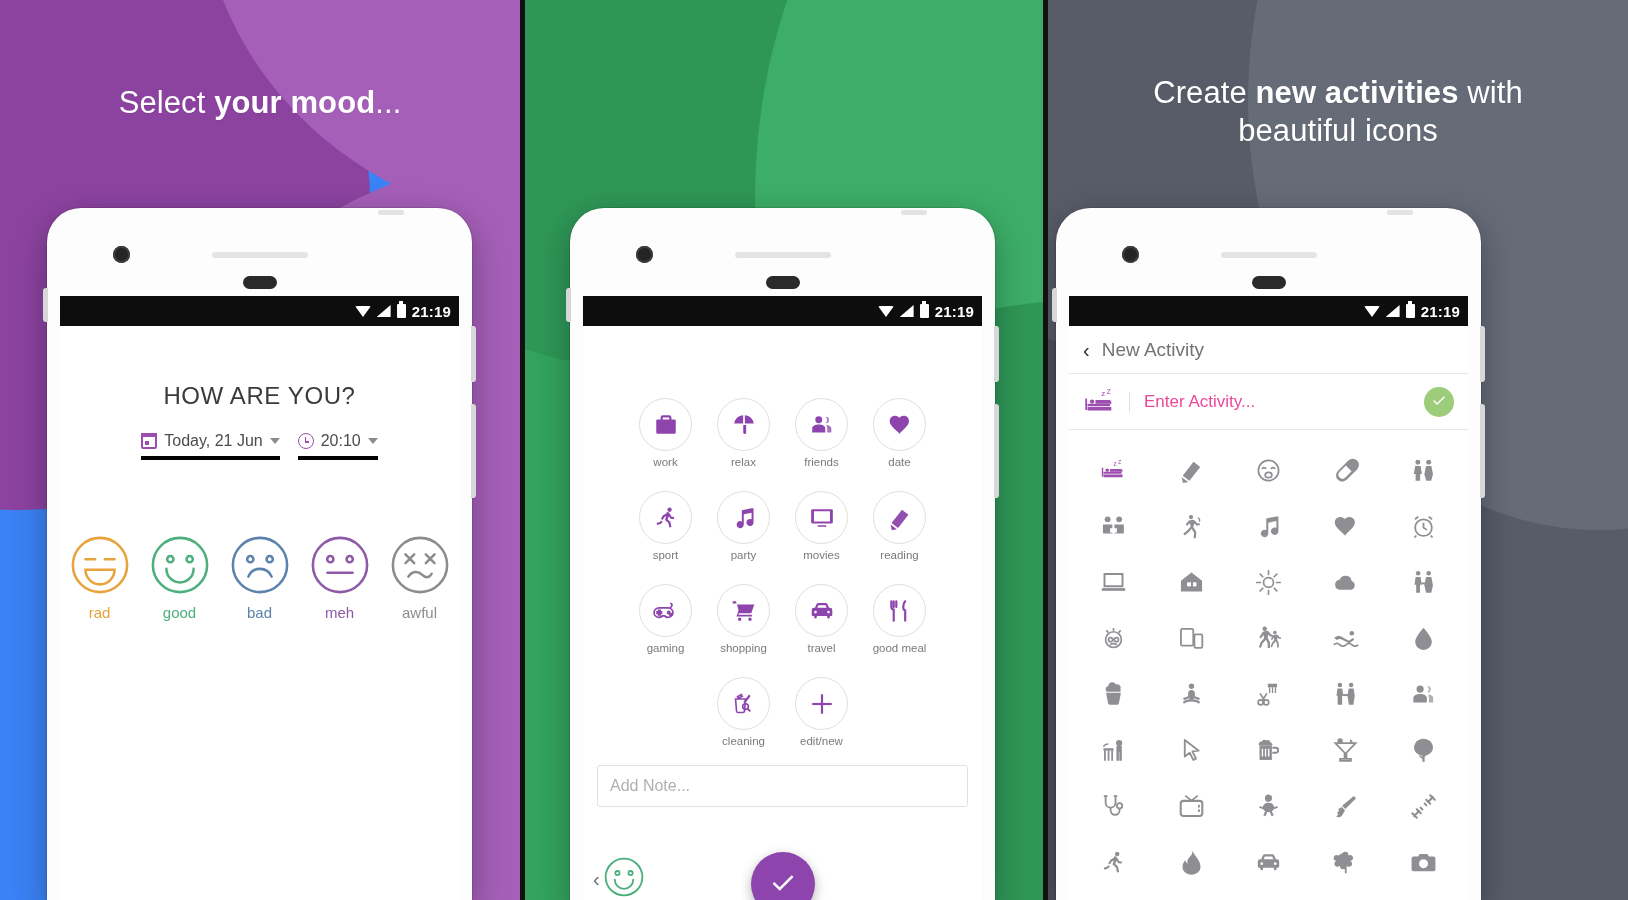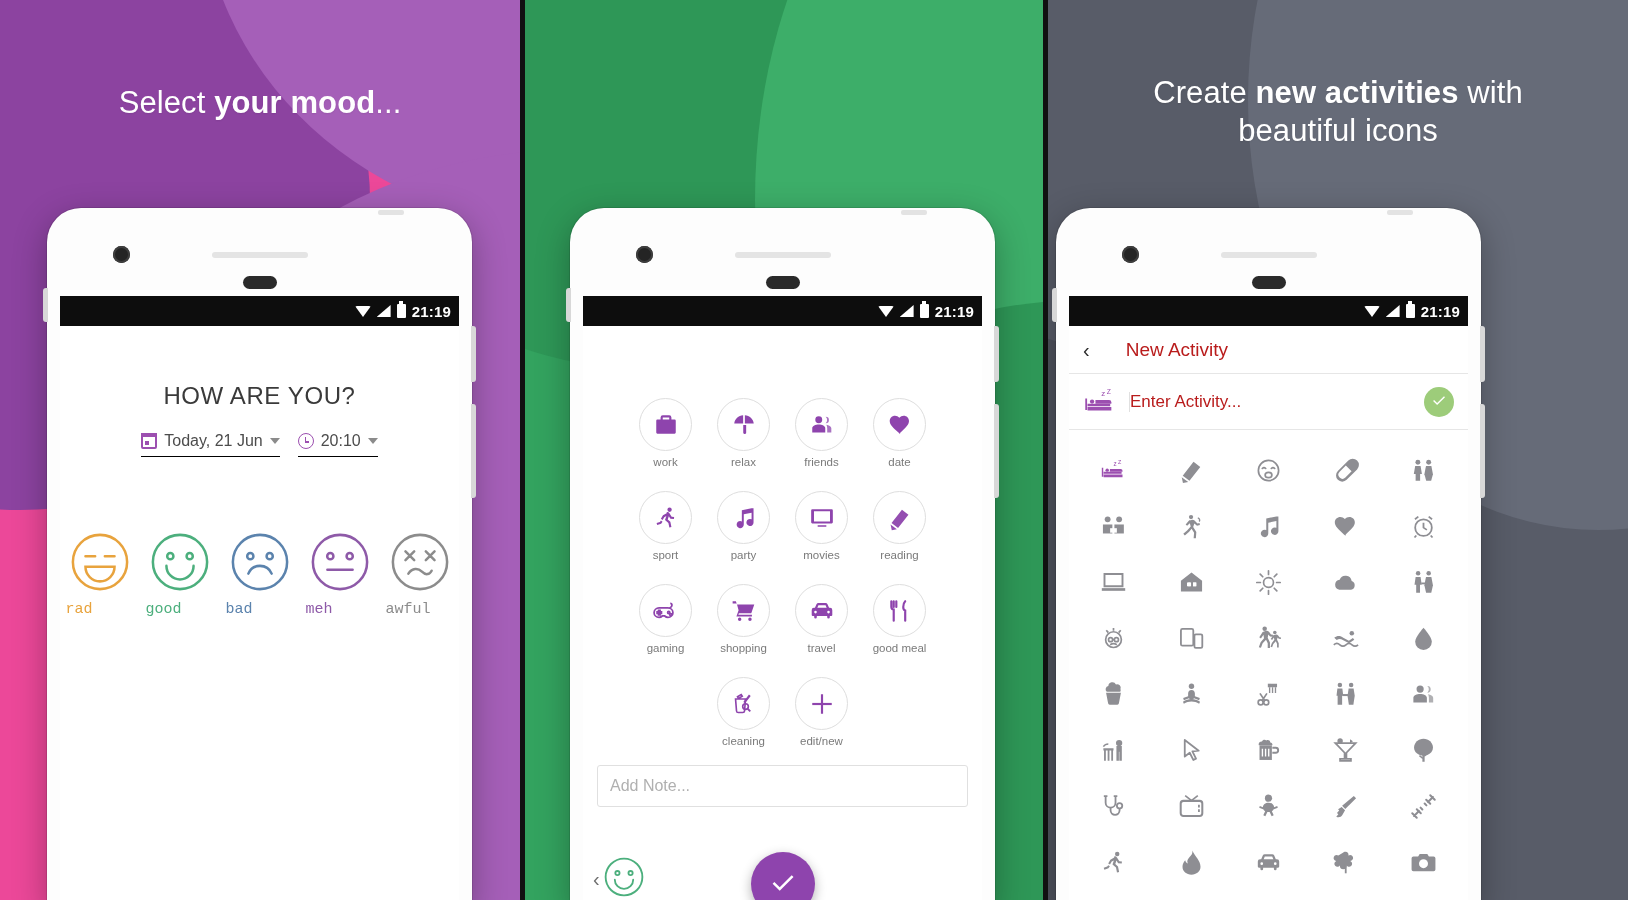--- a/index.html
+++ b/index.html
@@ -2,21 +2,21 @@
 <html><head>
 <meta charset="utf-8">
 <style>
   * { box-sizing: border-box; margin:0; padding:0; }
   html,body { width:1628px; height:900px; overflow:hidden; background:#000; }
   body { font-family:"Liberation Sans", sans-serif; }
 
   .stage { position:relative; width:1628px; height:900px; display:flex; }
 
   .panel { position:relative; overflow:hidden; height:900px; flex:0 0 auto; }
-  .panel.p1 { width:520px; background:#ec4899; }
+  .panel.p1 { width:520px; background:#3b82f6; }
   .panel.p2 { width:523px; background:#33a35f; border-left:5px solid #111; }
   .panel.p3 { width:585px; background:#585c68; border-left:5px solid #111; }
 
   
   .blob { position:absolute; border-radius:50%; pointer-events:none; }
   .p1 .b1 { width:700px; height:620px; left:-330px; top:-110px; background:#8c43a0; }
   .p1 .b2 { width:760px; height:700px; left:200px; top:-470px; background:#a55fb8; }
   .p1 .b3 { width:900px; height:820px; left:120px; top:150px; background:#a55fb8; }
   .p2 .b1 { width:760px; height:700px; left:-250px; top:-330px; background:#2e9757; }
   .p2 .b2 { width:620px; height:900px; left:230px; top:-250px; background:#3dae69; }
@@ -71,33 +71,33 @@
   .ico-sig { width:14px; height:12px; background:#fff;
        clip-path:polygon(100% 0, 100% 100%, 0 100%); }
   .ico-bat { width:9px; height:14px; background:#fff; border-radius:1px; position:relative; }
   .ico-bat:before { content:""; position:absolute; left:2.5px; top:-3px; width:4px; height:3px; background:#fff; }
 
   
   .s1 { padding-top:56px; text-align:center; }
   .s1 .title { font-size:24px; color:#3a3a3a; letter-spacing:.6px; font-weight:400; }
   .s1 .pickers { margin-top:22px; display:flex; justify-content:center; gap:18px; }
   .picker { display:flex; align-items:center; gap:7px; padding-bottom:6px;
-            border-bottom:1px solid #000000; }
+            border-bottom:4px solid #000000; }
   .picker .lab { font-size:16px; color:#4c4c4c; }
   .caret { width:0; height:0; border-left:5px solid transparent; border-right:5px solid transparent;
            border-top:6px solid #8b8b8b; }
   .cal-ic { width:16px; height:16px; border:2px solid #9c4fb0; border-radius:2px; position:relative; }
   .cal-ic:before { content:""; position:absolute; left:-2px; top:-2px; right:-2px; height:4px; background:#9c4fb0; }
   .cal-ic:after { content:""; position:absolute; left:2px; bottom:2px; width:4px; height:4px; background:#9c4fb0; }
   .clock-ic { width:16px; height:16px; border:1.6px solid #9c4fb0; border-radius:50%; position:relative; }
   .clock-ic:before { content:""; position:absolute; left:6px; top:3px; width:1.6px; height:5px; background:#9c4fb0; }
   .clock-ic:after { content:""; position:absolute; left:6.4px; top:7px; width:4px; height:1.6px; background:#9c4fb0; }
 
   .moods { margin-top:74px; display:flex; justify-content:center; gap:12px; }
-  .mood { width:68px; text-align:left;font-family:Liberation Mono, monospace; }
+  .mood { width:68px; text-align:center; }
   .mood .face { width:62px; height:62px; margin:0 auto; }
   .mood .nm { margin-top:8px; font-size:15px; }
 
   
   .s2 { padding-top:46px; text-align:center; }
   .s2 .title { font-size:24px; color:#3a3a3a; letter-spacing:.5px; line-height:1.3; }
   .actgrid { margin-top:26px; padding:0 10px; display:flex; flex-wrap:wrap;
              justify-content:center; gap:23px 4px; }
   .act { width:74px; text-align:center; }
   .act .circ { width:53px; height:53px; margin:0 auto; border-radius:50%;
@@ -113,25 +113,25 @@
   .chev-l { font-size:20px; color:#6f6f6f; line-height:1; }
   .fab { position:absolute; left:50%; transform:translateX(-50%); bottom:-8px;
          width:64px; height:64px; border-radius:50%; background:#8e44ad;
          box-shadow:0 4px 12px rgba(0,0,0,.3); display:flex; align-items:center; justify-content:center; }
   .fab svg { width:28px; height:28px; }
 
   
   .navbar { height:48px; display:flex; align-items:center; gap:12px; padding-left:14px;
             border-bottom:1px solid #e6e6e6; }
   .navbar .bt { font-size:20px; color:#2b2b2b; line-height:1; }
-  .navbar .tt { font-size:19px; color:#b91c1c;margin-left:24px; }
+  .navbar .tt { font-size:19px; color:#737373; }
   .inputrow { height:56px; display:flex; align-items:center; gap:12px; padding:0 14px;
               border-bottom:1px solid #e6e6e6; }
   .inputrow .bed { width:34px; height:28px; flex:0 0 auto; }
-  .inputrow .ph { flex:1; font-size:17px; color:#b91c1c; border-left:1px solid #e0e0e0; }
+  .inputrow .ph { flex:1; font-size:17px; color:#ec4899; border-left:1px solid #e0e0e0; padding-left:14px; }
   .okbtn { width:30px; height:30px; border-radius:50%; background:#9dcc7a;
            display:flex; align-items:center; justify-content:center; flex:0 0 auto; }
   .okbtn svg { width:16px; height:16px; }
   .icogrid { padding:12px 6px 0; display:flex; flex-wrap:wrap; }
   .icocell { width:20%; height:56px; display:flex; align-items:center; justify-content:center; }
   .icocell svg { width:27px; height:27px; fill:#8e8e93; }
   .icocell.sel svg { fill:#9c4fb0; }
   .fadebot { position:absolute; left:0; right:0; bottom:0; height:34px;
              background:linear-gradient(to bottom, rgba(255,255,255,0), #fff 70%); }
 </style>

